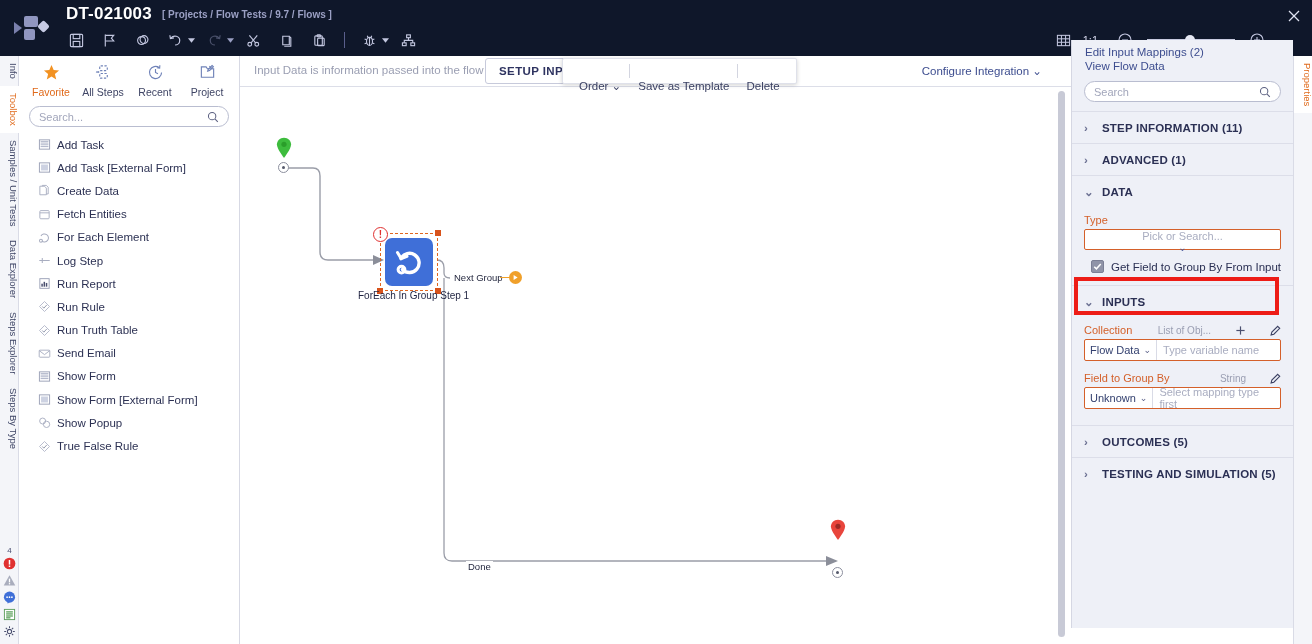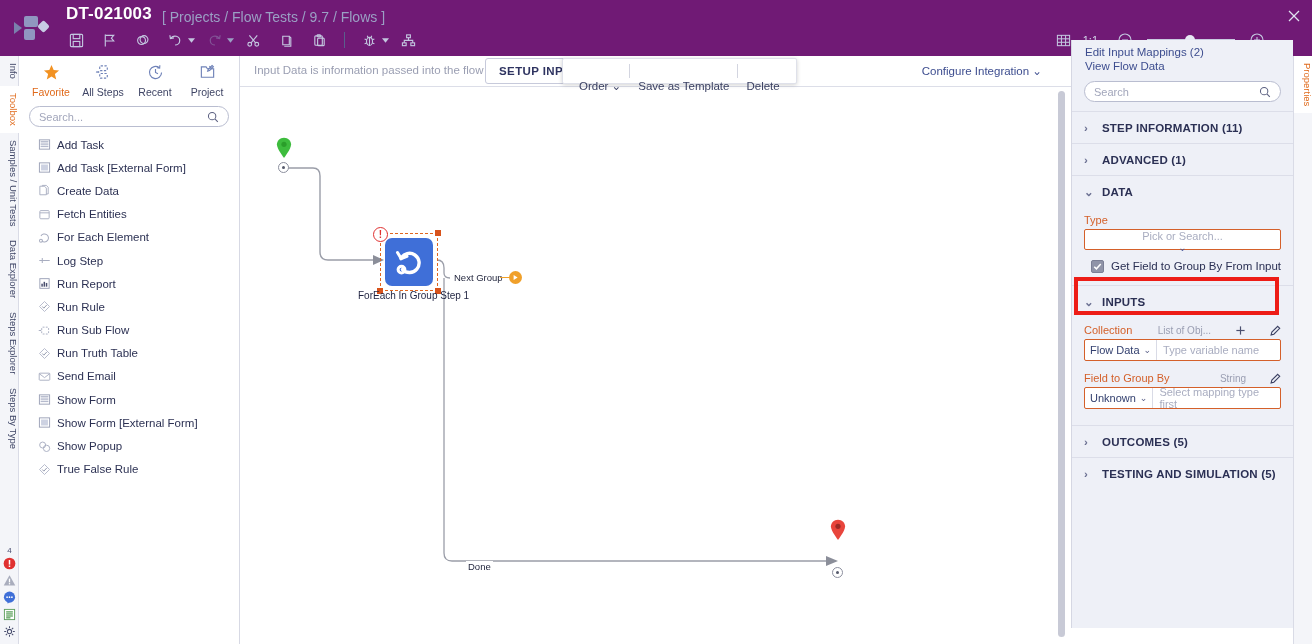--- a/index.html
+++ b/index.html
@@ -7,32 +7,32 @@
     width: 1312px; height: 644px;
     font-family: "Liberation Sans", sans-serif;
     overflow: hidden;
     background: #ffffff;
   }
   #app { position: relative; width: 1312px; height: 644px; }
 
   
   .topbar {
     position: absolute; left: 0; top: 0; width: 1312px; height: 56px;
-    background: #701a75;
+    background: #0f172a;
   }
   .app-logo {
     position: absolute; left: 10px; top: 8px; width: 48px; height: 40px;
   }
   .doc-title {
     position: absolute; left: 66px; top: 4px;
     font-size: 17px; font-weight: bold; color: #ffffff; letter-spacing: .2px;
   }
   .breadcrumb {
     position: absolute; left: 162px; top: 9px;
-    font-size: 14px; color: #9ba0c4;
+    font-size: 10px; color: #9ba0c4; font-weight: bold;
   }
   .tb-icons { position: absolute; left: 60px; top: 28px; display: flex; align-items: center; gap: 0px; }
   .tb-btn {
     width: 33px; height: 24px; display: flex; align-items: center; justify-content: center;
     cursor: pointer; position: relative;
   }
   .tb-btn svg { display:block; }
   .tb-btn.disabled { opacity: .42; }
   .tb-caret { margin-left: -6px; margin-right: 2px; width: 10px; height: 24px;
     display:flex; align-items:center; justify-content:center; cursor:pointer;}
@@ -199,21 +199,21 @@
     flex: 1; display: flex; align-items: center; padding: 0 6px; font-size: 11px; color: #a9adc0;
   }
   .icon-row { display: flex; align-items: center; gap: 24px; }
   .mini-ico { cursor: pointer; display: flex; align-items: center; }
 
   .hl-box {
     position: absolute; left: 1074px; top: 277px; width: 205px; height: 38px;
     border: 4px solid #ed1c16; background: transparent; z-index: 30; pointer-events: none;
   }
   .cbrow {
-    display: flex; align-items: flex-start; margin-top: 10px; margin-bottom: 4px; padding-left: 7px;
+    display: flex; align-items: center; margin-top: 10px; margin-bottom: 4px; padding-left: 7px;
   }
   .cbox {
     width: 13px; height: 13px; background: #9094a8; border: 1px solid #7b7f95; border-radius: 2px;
     display: flex; align-items: center; justify-content: center; margin-right: 7px; cursor: pointer;
   }
   .cbrow .cblabel { font-size: 11.5px; color: #2b3054; }
 
   .rail-right {
     position: absolute; left: 1293px; top: 56px; width: 19px; height: 588px;
     background: #f4f5f9; border-left: 1px solid #d9dbe6;
@@ -535,30 +535,20 @@
         <span>Run Report</span>
       </div>
       <div class="step-item">
         <span class="sico">
           <svg width="13" height="13" viewBox="0 0 14 14" fill="none" stroke="#b3b8ca" stroke-width="1">
               <polygon points="7,1.6 12.4,7 7,12.4 1.6,7"></polygon>
               <polyline points="4.6,7 6.3,8.8 9.4,5.4" stroke="#8d93a8"></polyline>
             </svg>
         </span>
         <span>Run Rule</span>
-      </div>
-      <div class="step-item">
-        <span class="sico">
-          <svg width="13" height="13" viewBox="0 0 14 14" fill="none" stroke="#a8adc0" stroke-width="1">
-              <rect x="4" y="3.4" width="7.4" height="7.4" rx="1" stroke-dasharray="2 1.4"></rect>
-              <path d="M0.8 7 h2.6"></path>
-              <polygon points="3.8,7 2.2,6.1 2.2,7.9" fill="#a8adc0" stroke="none"></polygon>
-            </svg>
-        </span>
-        <span>Run Sub Flow</span>
       </div>
       <div class="step-item">
         <span class="sico">
           <svg width="13" height="13" viewBox="0 0 14 14" fill="none" stroke="#b3b8ca" stroke-width="1">
               <polygon points="7,1.6 12.4,7 7,12.4 1.6,7"></polygon>
               <polyline points="4.6,7 6.3,8.8 9.4,5.4" stroke="#8d93a8"></polyline>
             </svg>
         </span>
         <span>Run Truth Table</span>
       </div>

